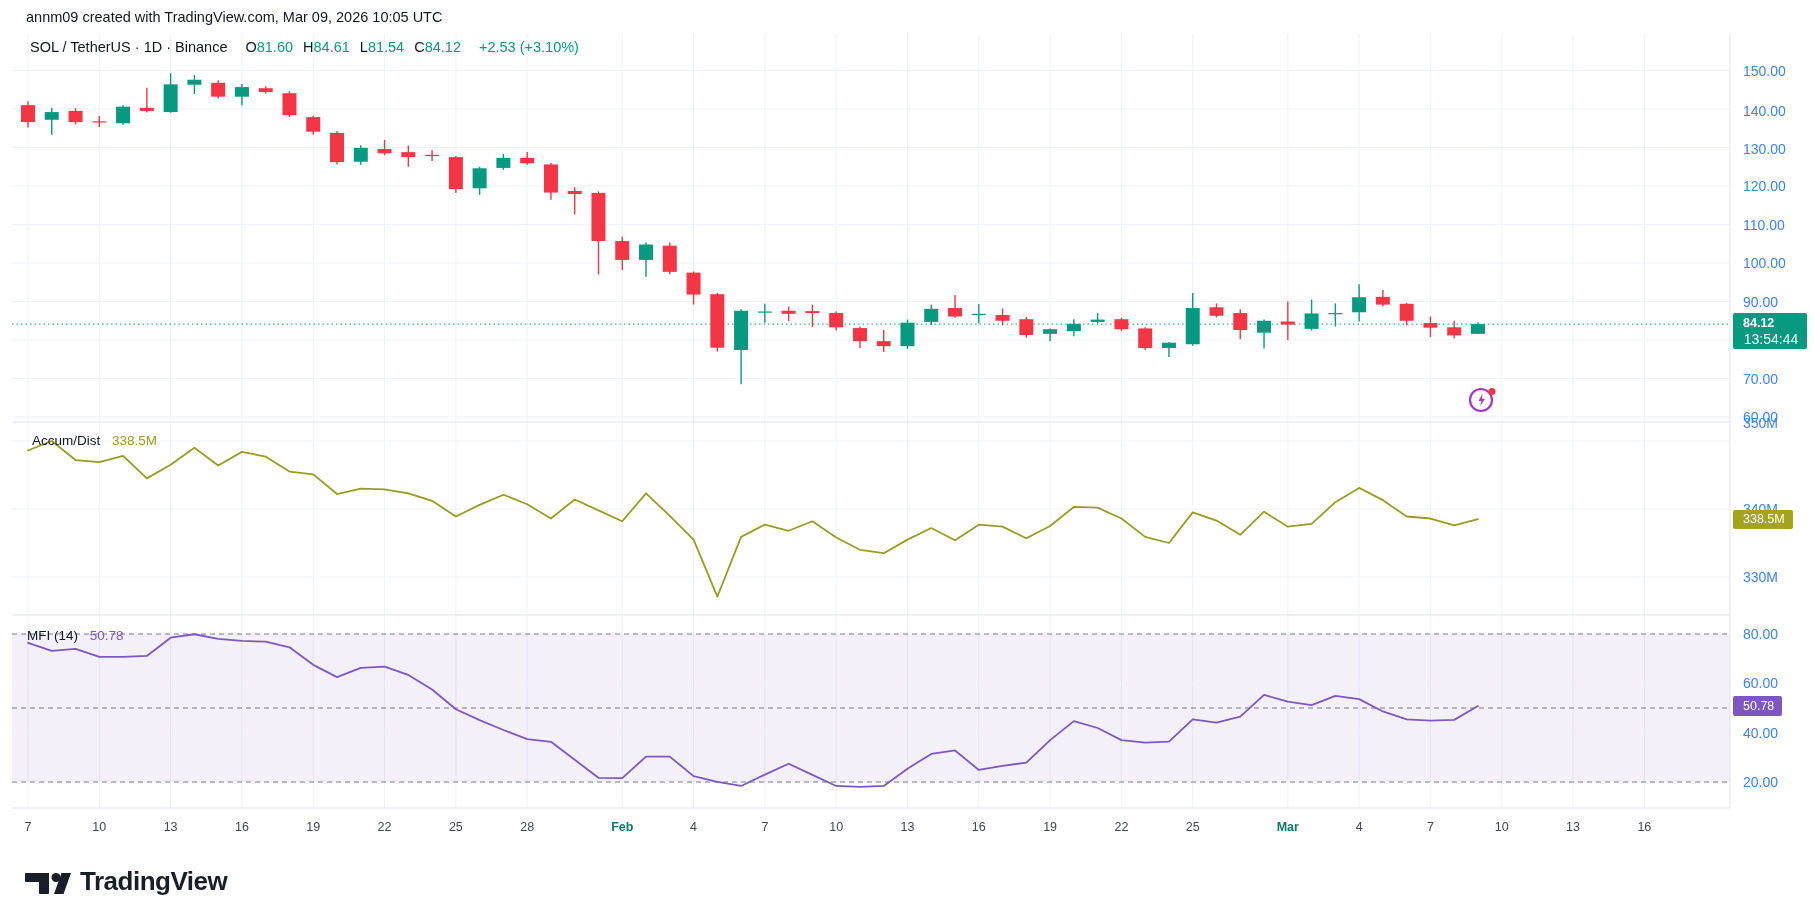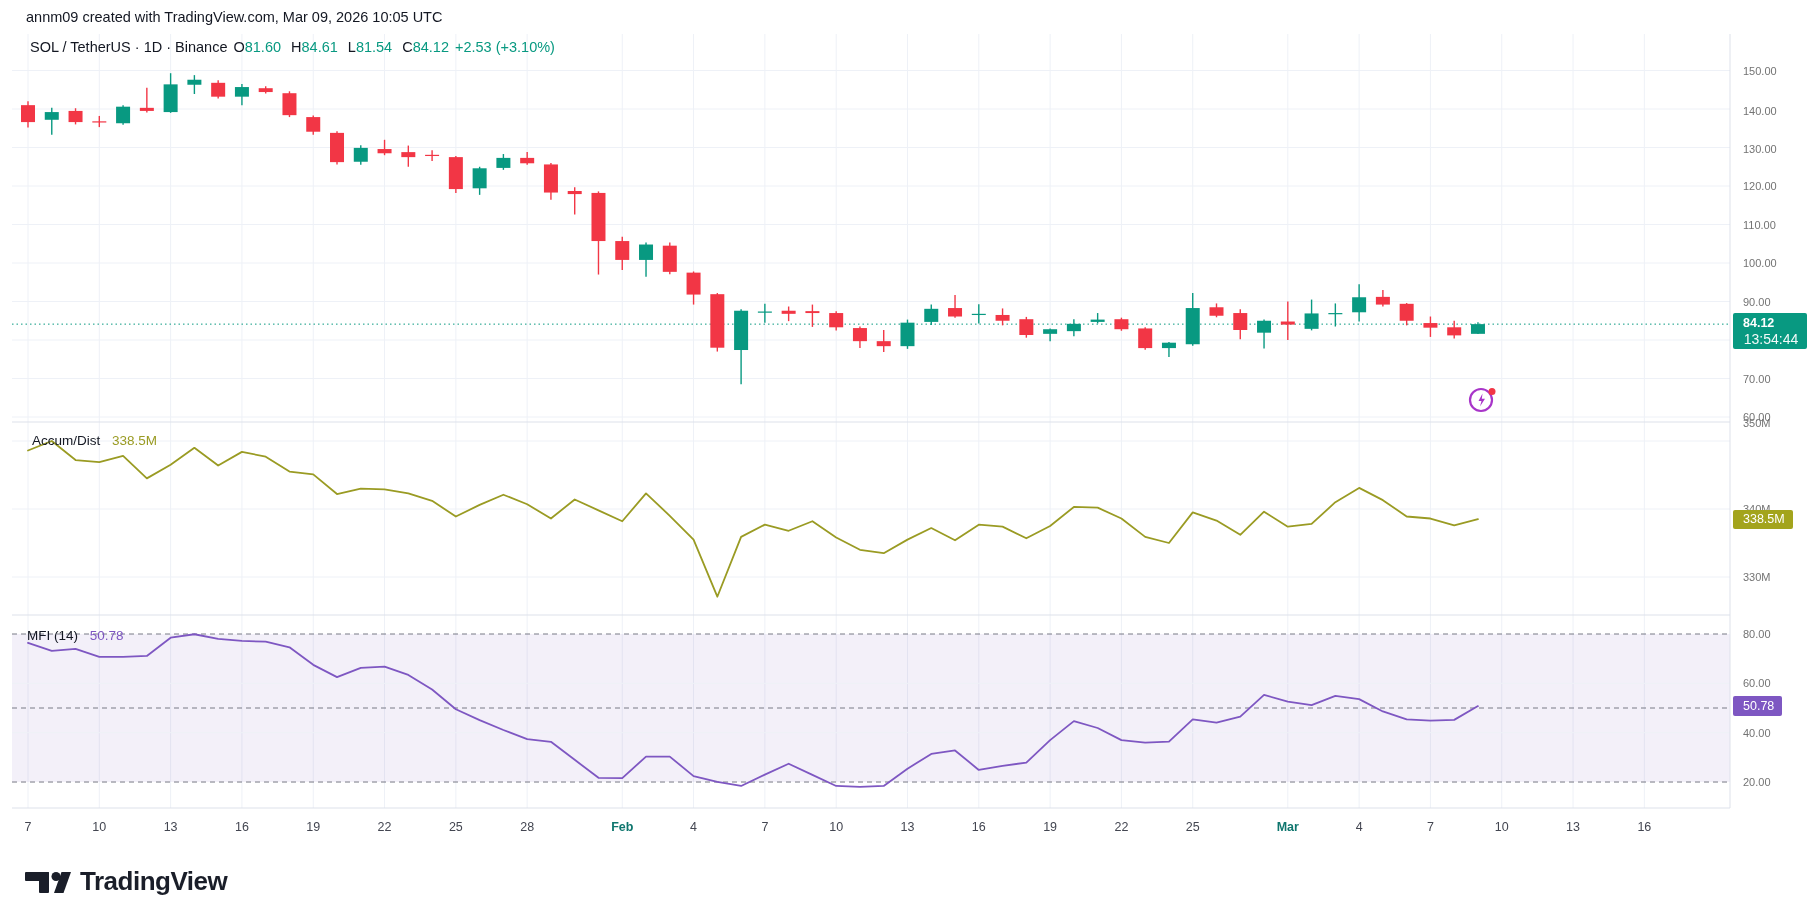--- a/index.html
+++ b/index.html
@@ -1,34 +1,34 @@
 <!DOCTYPE html>
 <html><head>
 <meta charset="utf-8">
 <style>
   html,body{margin:0;padding:0;background:#fff;}
   #app{position:relative;width:1814px;height:920px;background:#ffffff;overflow:hidden;
        font-family:"Liberation Sans",sans-serif;color:#131722;margin-left:12px;}
   #chart-svg{position:absolute;left:0;top:0;}
   .attr-line{position:absolute;left:14px;top:9px;font-size:14.5px;color:#131722;}
-  .symbol-row{position:absolute;left:18px;top:39px;font-size:14.5px;display:flex;gap:6px;align-items:baseline;}
+  .symbol-row{position:absolute;left:18px;top:39px;font-size:14.5px;display:flex;gap:18px;align-items:baseline;}
   .ohlc-wrap{display:flex;gap:10px;align-items:baseline;}
   .ohlc-pair .lbl{color:#131722;}
   .ohlc-pair .val{color:#089981;}
   .chg{color:#089981;}
-  .axis-label{position:absolute;left:1731px;font-size:11px;color:#737373;transform:translateY(-50%);white-space:nowrap;}
+  .axis-label{position:absolute;left:1731px;font-size:14px;color:#3b82f6;transform:translateY(-50%);white-space:nowrap;}
   .time-label{position:absolute;top:820px;font-size:12.5px;color:#434651;transform:translateX(-50%);white-space:nowrap;}
   .time-label.month{color:#0f766e;font-weight:700;}
   .badge{position:absolute;left:1721px;border-radius:2px;color:#fff;font-size:12.5px;
          padding:2px 8px 2px 10px;box-sizing:border-box;white-space:nowrap;}
   .badge .t2{font-size:14px;opacity:.95;text-align:center;}
   .pane-label{position:absolute;font-size:13.5px;white-space:nowrap;}
   .pane-label .nm{color:#131722;}
   .pane-label .pv{margin-left:8px;}
-  .tv-logo{position:absolute;left:13px;top:866px;display:flex;align-items:flex-start;gap:9px;cursor:pointer;}
+  .tv-logo{position:absolute;left:13px;top:866px;display:flex;align-items:center;gap:9px;cursor:pointer;}
   .tv-logo .wordmark{font-size:26px;font-weight:800;letter-spacing:-0.5px;color:#1a1e29;}
   .flash-btn{position:absolute;left:1456px;top:386px;width:28px;height:28px;cursor:pointer;}
 </style>
 </head>
 <body>
 
 <div id="app">
 
   <svg id="chart-svg" width="1814" height="920">
       <line x1="16" y1="34" x2="16" y2="808" stroke="#eef1f7" stroke-width="1"></line>

